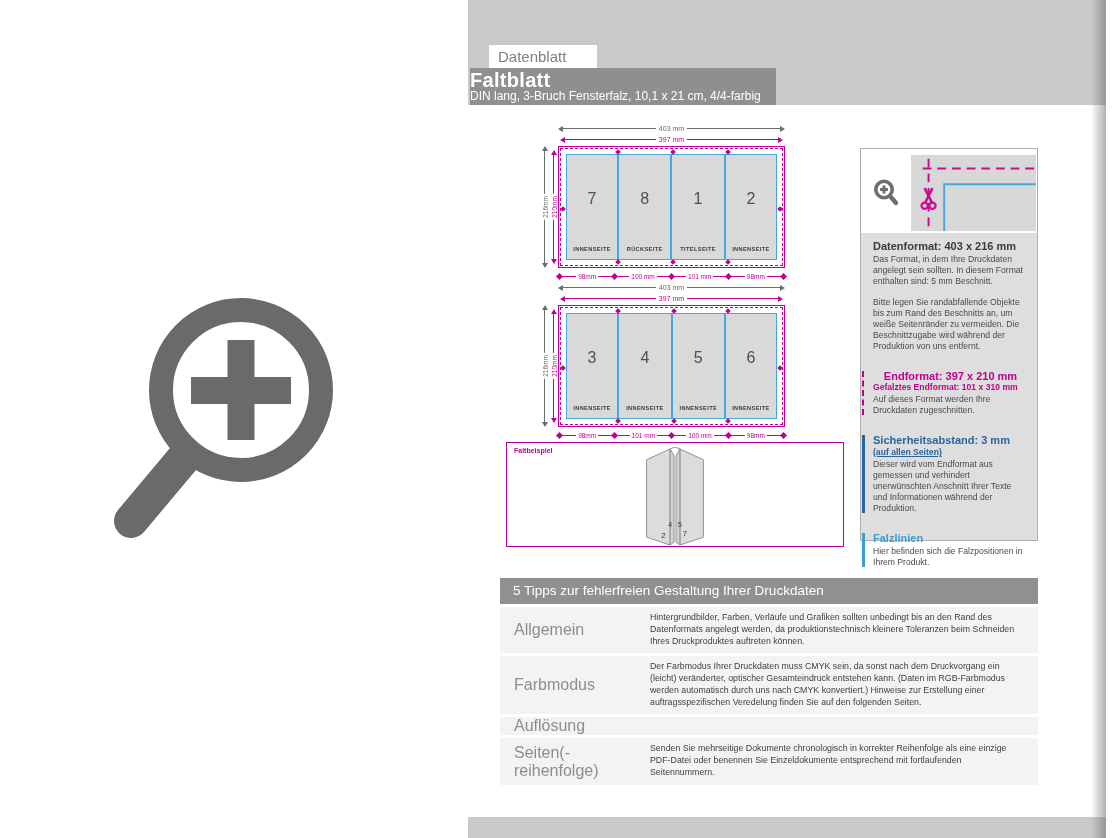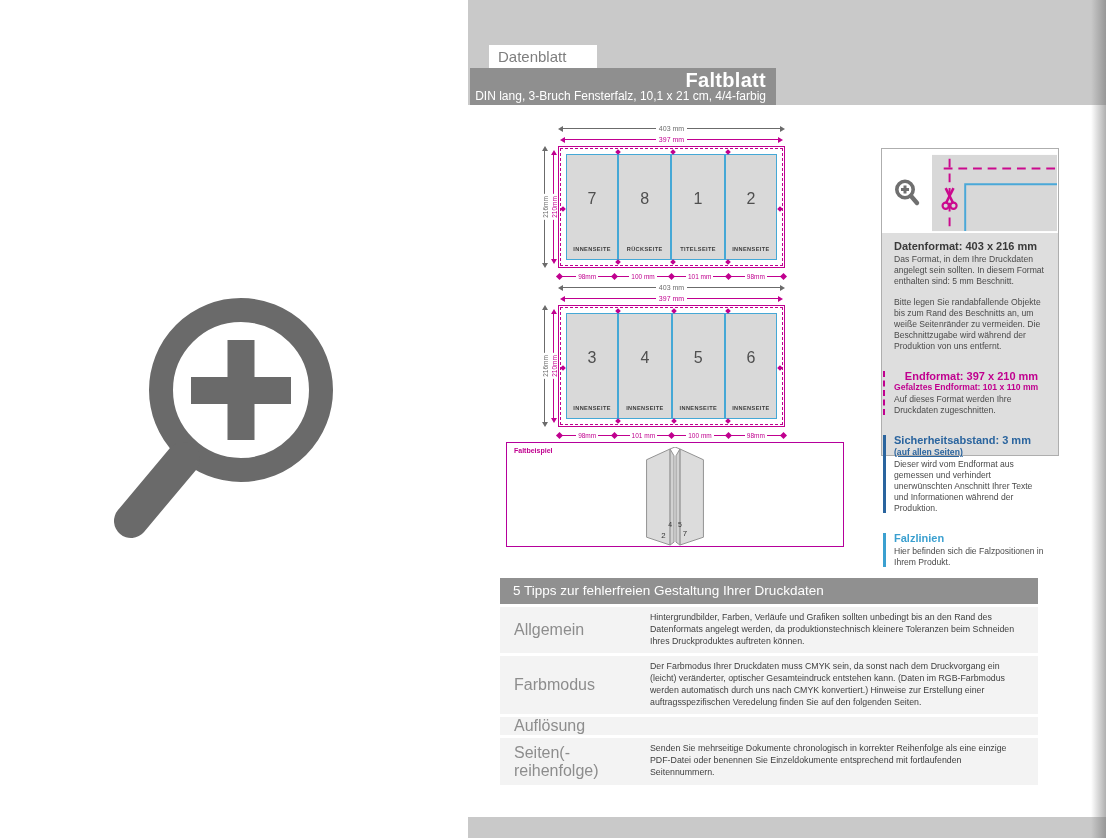--- a/index.html
+++ b/index.html
@@ -12,21 +12,21 @@
   
   .page { position:absolute; left:468px; top:0; width:638px; height:838px; background:#ffffff; }
   .page::after { content:""; position:absolute; top:0; right:0; bottom:0; width:15px;
                  background:linear-gradient(to right, rgba(120,120,120,0), rgba(110,110,110,0.55)); pointer-events:none; }
   .top-band { position:absolute; left:0; top:0; width:100%; height:105px; background:#c9c9c9; }
   .bottom-band { position:absolute; left:0; bottom:0; width:100%; height:21px; background:#c9c9c9; }
 
   .eyebrow { position:absolute; left:21px; top:45px; width:108px; height:23px; background:#ffffff;
              color:#7e7e7e; font-size:15px; line-height:23px; padding-left:9px; }
   .title-bar { position:absolute; left:2px; top:68px; width:306px; height:37px; background:#8f8f8f;
-               color:#ffffff; text-align:right; padding:1px 10px 0 0; }
+               color:#ffffff; padding:1px 10px 0 0; }
   .title-bar .title { font-size:20px; line-height:22px; font-weight:bold; letter-spacing:0.3px; }
   .title-bar .subtitle { font-size:12px; line-height:11px; }
 
   
   .diagram { position:absolute; left:90px; width:227px; }
   .hdim { display:flex; align-items:center; height:9px; margin-bottom:2px; }
   .graydim { color:#6b6b6b; }
   .magdim { color:#c0008f; }
   .hdim .line { flex:1; height:1px; background:currentColor; }
   .hdim .ah { width:0; height:0; border-top:3px solid transparent; border-bottom:3px solid transparent; flex:none; }
@@ -64,22 +64,22 @@
   .mlabel { font-size:6.5px; padding:0 2px; white-space:nowrap; }
   .dia { width:5px; height:5px; background:#c0008f; transform:rotate(45deg); flex:none; margin:0 -1px; }
 
   
   .faltbeispiel { position:absolute; left:38px; top:442px; width:338px; height:105px;
                   border:1px solid #b5009b; background:#ffffff; }
   .fb-label { position:absolute; left:7px; top:4px; color:#c0008f; font-size:7px; font-weight:bold; }
   .fb-art { position:absolute; left:50%; top:4px; transform:translateX(-50%); }
 
   
-  .sidebar { position:absolute; left:392px; top:148px; width:178px; height:308px;
-             background:#dedede; border:1px solid #aeaeae;margin-left:21px; }
+  .sidebar { position:absolute; left:392px; top:148px; width:178px; height:393px;
+             background:#dedede; border:1px solid #aeaeae; }
   .sb-top { height:84px; background:#ffffff; display:flex; align-items:center; padding:3px 1px 0 9px; }
   .sb-top .mag { flex:none; margin-right:9px; }
   .sb-body { padding:7px 9px 0 12px; font-size:8.6px; color:#4a4a4a; line-height:1.28; }
   .sb-sec { position:relative; margin-bottom:9px; }
   .sb-h { font-size:11px; font-weight:bold; color:#3a3a3a; line-height:1.15; }
   .sb-h.mag-h { color:#c0008f;text-align:center; }
   .sb-h.safe-h { color:#2a649e; }
   .sb-h.falz-h { color:#3ba0d0; }
   .sb-sub { font-size:8.6px; font-weight:bold; }
   .sb-sub.mag-t { color:#c0008f; }
@@ -331,21 +331,21 @@
       <div class="sb-body">
         <div class="sb-sec">
           <div class="sb-h">Datenformat: 403 x 216 mm</div>
           <div class="sb-p">Das Format, in dem Ihre Druckdaten angelegt sein sollten. In diesem Format enthalten sind: 5 mm Beschnitt.</div>
           <div class="gap"></div>
           <div class="sb-p">Bitte legen Sie randabfallende Objekte bis zum Rand des Beschnitts an, um weiße Seitenränder zu vermeiden. Die Beschnittzugabe wird während der Produktion von uns entfernt.</div>
         </div>
         <div class="gap"></div>
         <div class="sb-sec bar-mag">
           <div class="sb-h mag-h">Endformat: 397 x 210 mm</div>
-          <div class="sb-sub mag-t">Gefalztes Endformat: 101 x 110 mm</div>
+          <div class="sb-sub mag-t">Gefalztes Endformat: 101 x 310 mm</div>
           <div class="sb-p">Auf dieses Format werden Ihre Druckdaten zugeschnitten.</div>
         </div>
         <div class="gap"></div>
         <div class="sb-sec bar-safe">
           <div class="sb-h safe-h">Sicherheitsabstand: 3 mm</div>
           <div class="sb-sub safe-t">(auf allen Seiten)</div>
           <div class="sb-p">Dieser wird vom Endformat aus gemessen und verhindert unerwünschten Anschnitt Ihrer Texte und Informationen während der Produktion.</div>
         </div>
         <div class="gap"></div>
         <div class="sb-sec bar-falz">

